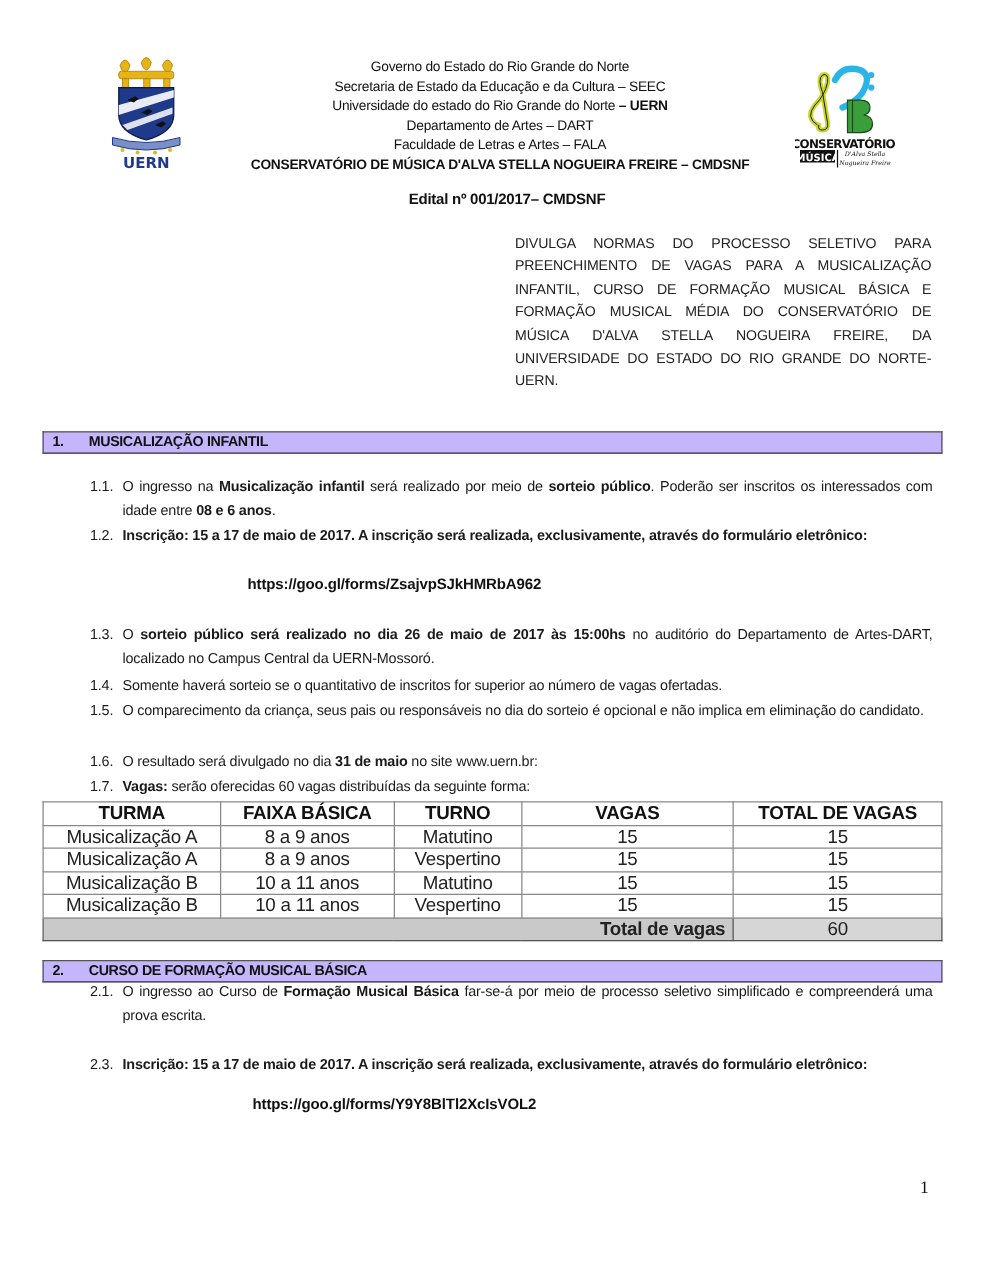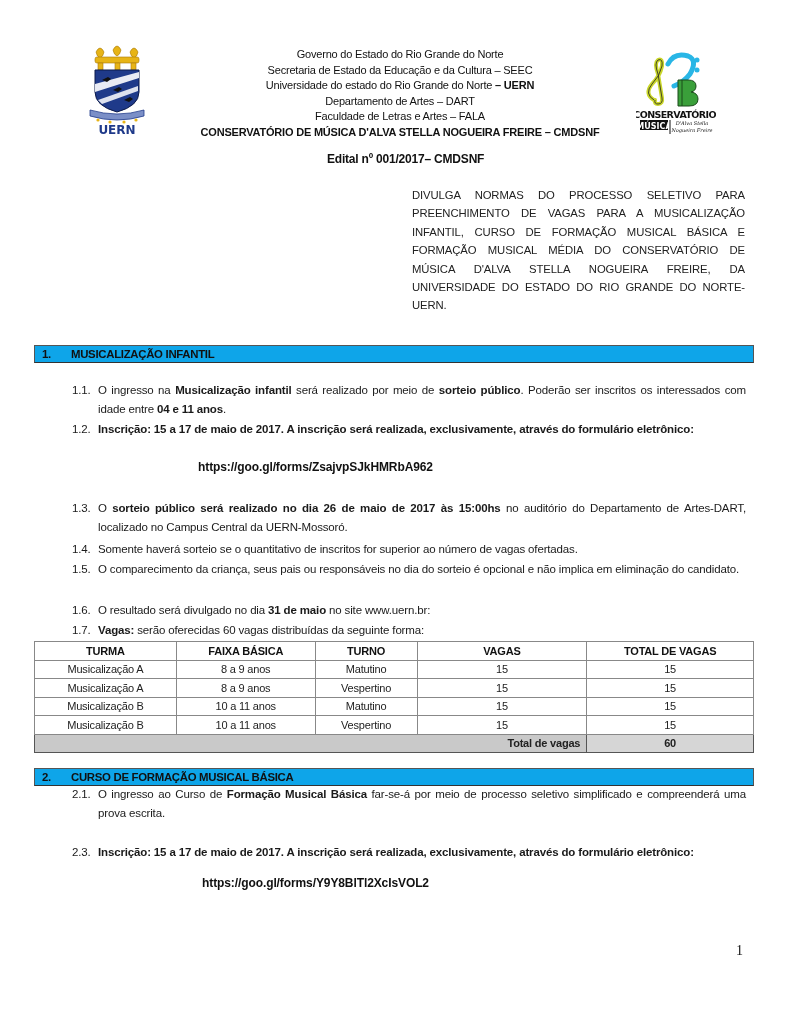--- a/index.html
+++ b/index.html
@@ -24,21 +24,21 @@
 
   .summary {
     position: absolute; left: 412px; top: 186px; width: 333px;
     font-size: 11.3px; line-height: 18.4px; text-align: justify; text-align-last: left;
     letter-spacing: -0.1px; color: #222;
   }
 
   
   .section-bar {
     position: absolute; left: 34px; width: 720px; height: 18px;
-    background: #0ea5e9; border: 1px solid #555; border-bottom: 1.5px solid #333;
+    background: #c4b5fd; border: 1px solid #555; border-bottom: 1.5px solid #333;
     font-size: 11.4px; font-weight: bold; line-height: 16px; padding-left: 7px; letter-spacing: -0.3px;
   }
   .section-bar .num { display: inline-block; width: 29px; }
 
   
   .item {
     position: absolute; left: 72px; width: 674px;
     font-size: 11.5px; line-height: 19.4px; letter-spacing: -0.15px; color: #1a1a1a;
   }
   .item .num { position: absolute; left: 0; top: 0; }
@@ -47,28 +47,28 @@
   .item b { font-weight: bold; }
 
   .link-line {
     position: absolute; left: 0; width: 631px; text-align: center;
     font-size: 12px; font-weight: bold; letter-spacing: -0.1px;
   }
 
   
   .vagas-table {
     position: absolute; left: 34px; top: 641px; width: 720px;
-    border-collapse: collapse; font-size: 11px; letter-spacing: -0.2px;
+    border-collapse: collapse; font-size: 15px; letter-spacing: -0.2px;
   }
   .vagas-table th, .vagas-table td {
     border: 1px solid #888; text-align: center; height: 18.5px; padding: 0;
   }
   .vagas-table th { font-weight: bold; }
   .vagas-table td { font-weight: normal; color: #222; }
-  .vagas-table tr.total td { background: #c9c9c9; border: 1px solid #555; font-weight: bold; }
+  .vagas-table tr.total td { background: #c9c9c9; border: 1px solid #555; }
   .vagas-table tr.total td.label { text-align: right; padding-right: 6px; font-weight: bold; }
   .vagas-table tr.total td.val { background: #d6d6d6; }
 
   .page-number {
     position: absolute; left: 736px; top: 943px; font-family: "Liberation Serif", serif; font-size: 14px;
   }
 </style>
 </head>
 <body>
 
@@ -140,21 +140,21 @@
   <div class="edital-title">Edital nº 001/2017– CMDSNF</div>
 
   <div class="summary">DIVULGA NORMAS DO PROCESSO SELETIVO PARA PREENCHIMENTO DE VAGAS PARA A MUSICALIZAÇÃO INFANTIL, CURSO DE FORMAÇÃO MUSICAL BÁSICA E FORMAÇÃO MUSICAL MÉDIA DO CONSERVATÓRIO DE MÚSICA D'ALVA STELLA NOGUEIRA FREIRE, DA UNIVERSIDADE DO ESTADO DO RIO GRANDE DO NORTE-UERN.</div>
 
   <div class="section-bar" style="top:345px;">
     <span class="num">1.</span><span>MUSICALIZAÇÃO INFANTIL</span>
   </div>
 
   <div class="item" style="top:381px;">
     <span class="num">1.1.</span>
-    <span class="body last-left"><span>O ingresso na </span><b>Musicalização infantil</b><span> será realizado por meio de </span><b>sorteio público</b><span>. Poderão ser inscritos os interessados com idade entre </span><b>04 e 11 anos</b><span>.</span></span>
+    <span class="body last-left"><span>O ingresso na </span><b>Musicalização infantil</b><span> será realizado por meio de </span><b>sorteio público</b><span>. Poderão ser inscritos os interessados com idade entre </span><b>08 e 6 anos</b><span>.</span></span>
   </div>
 
   <div class="item" style="top:420px;">
     <span class="num">1.2.</span>
     <span class="body last-left" style="font-weight:bold;">Inscrição: 15 a 17 de maio de 2017. A inscrição será realizada, exclusivamente, através do formulário eletrônico:</span>
   </div>
   <div class="link-line" style="top:460px;">https://goo.gl/forms/ZsajvpSJkHMRbA962</div>
 
   <div class="item" style="top:499px;">
     <span class="num">1.3.</span>

